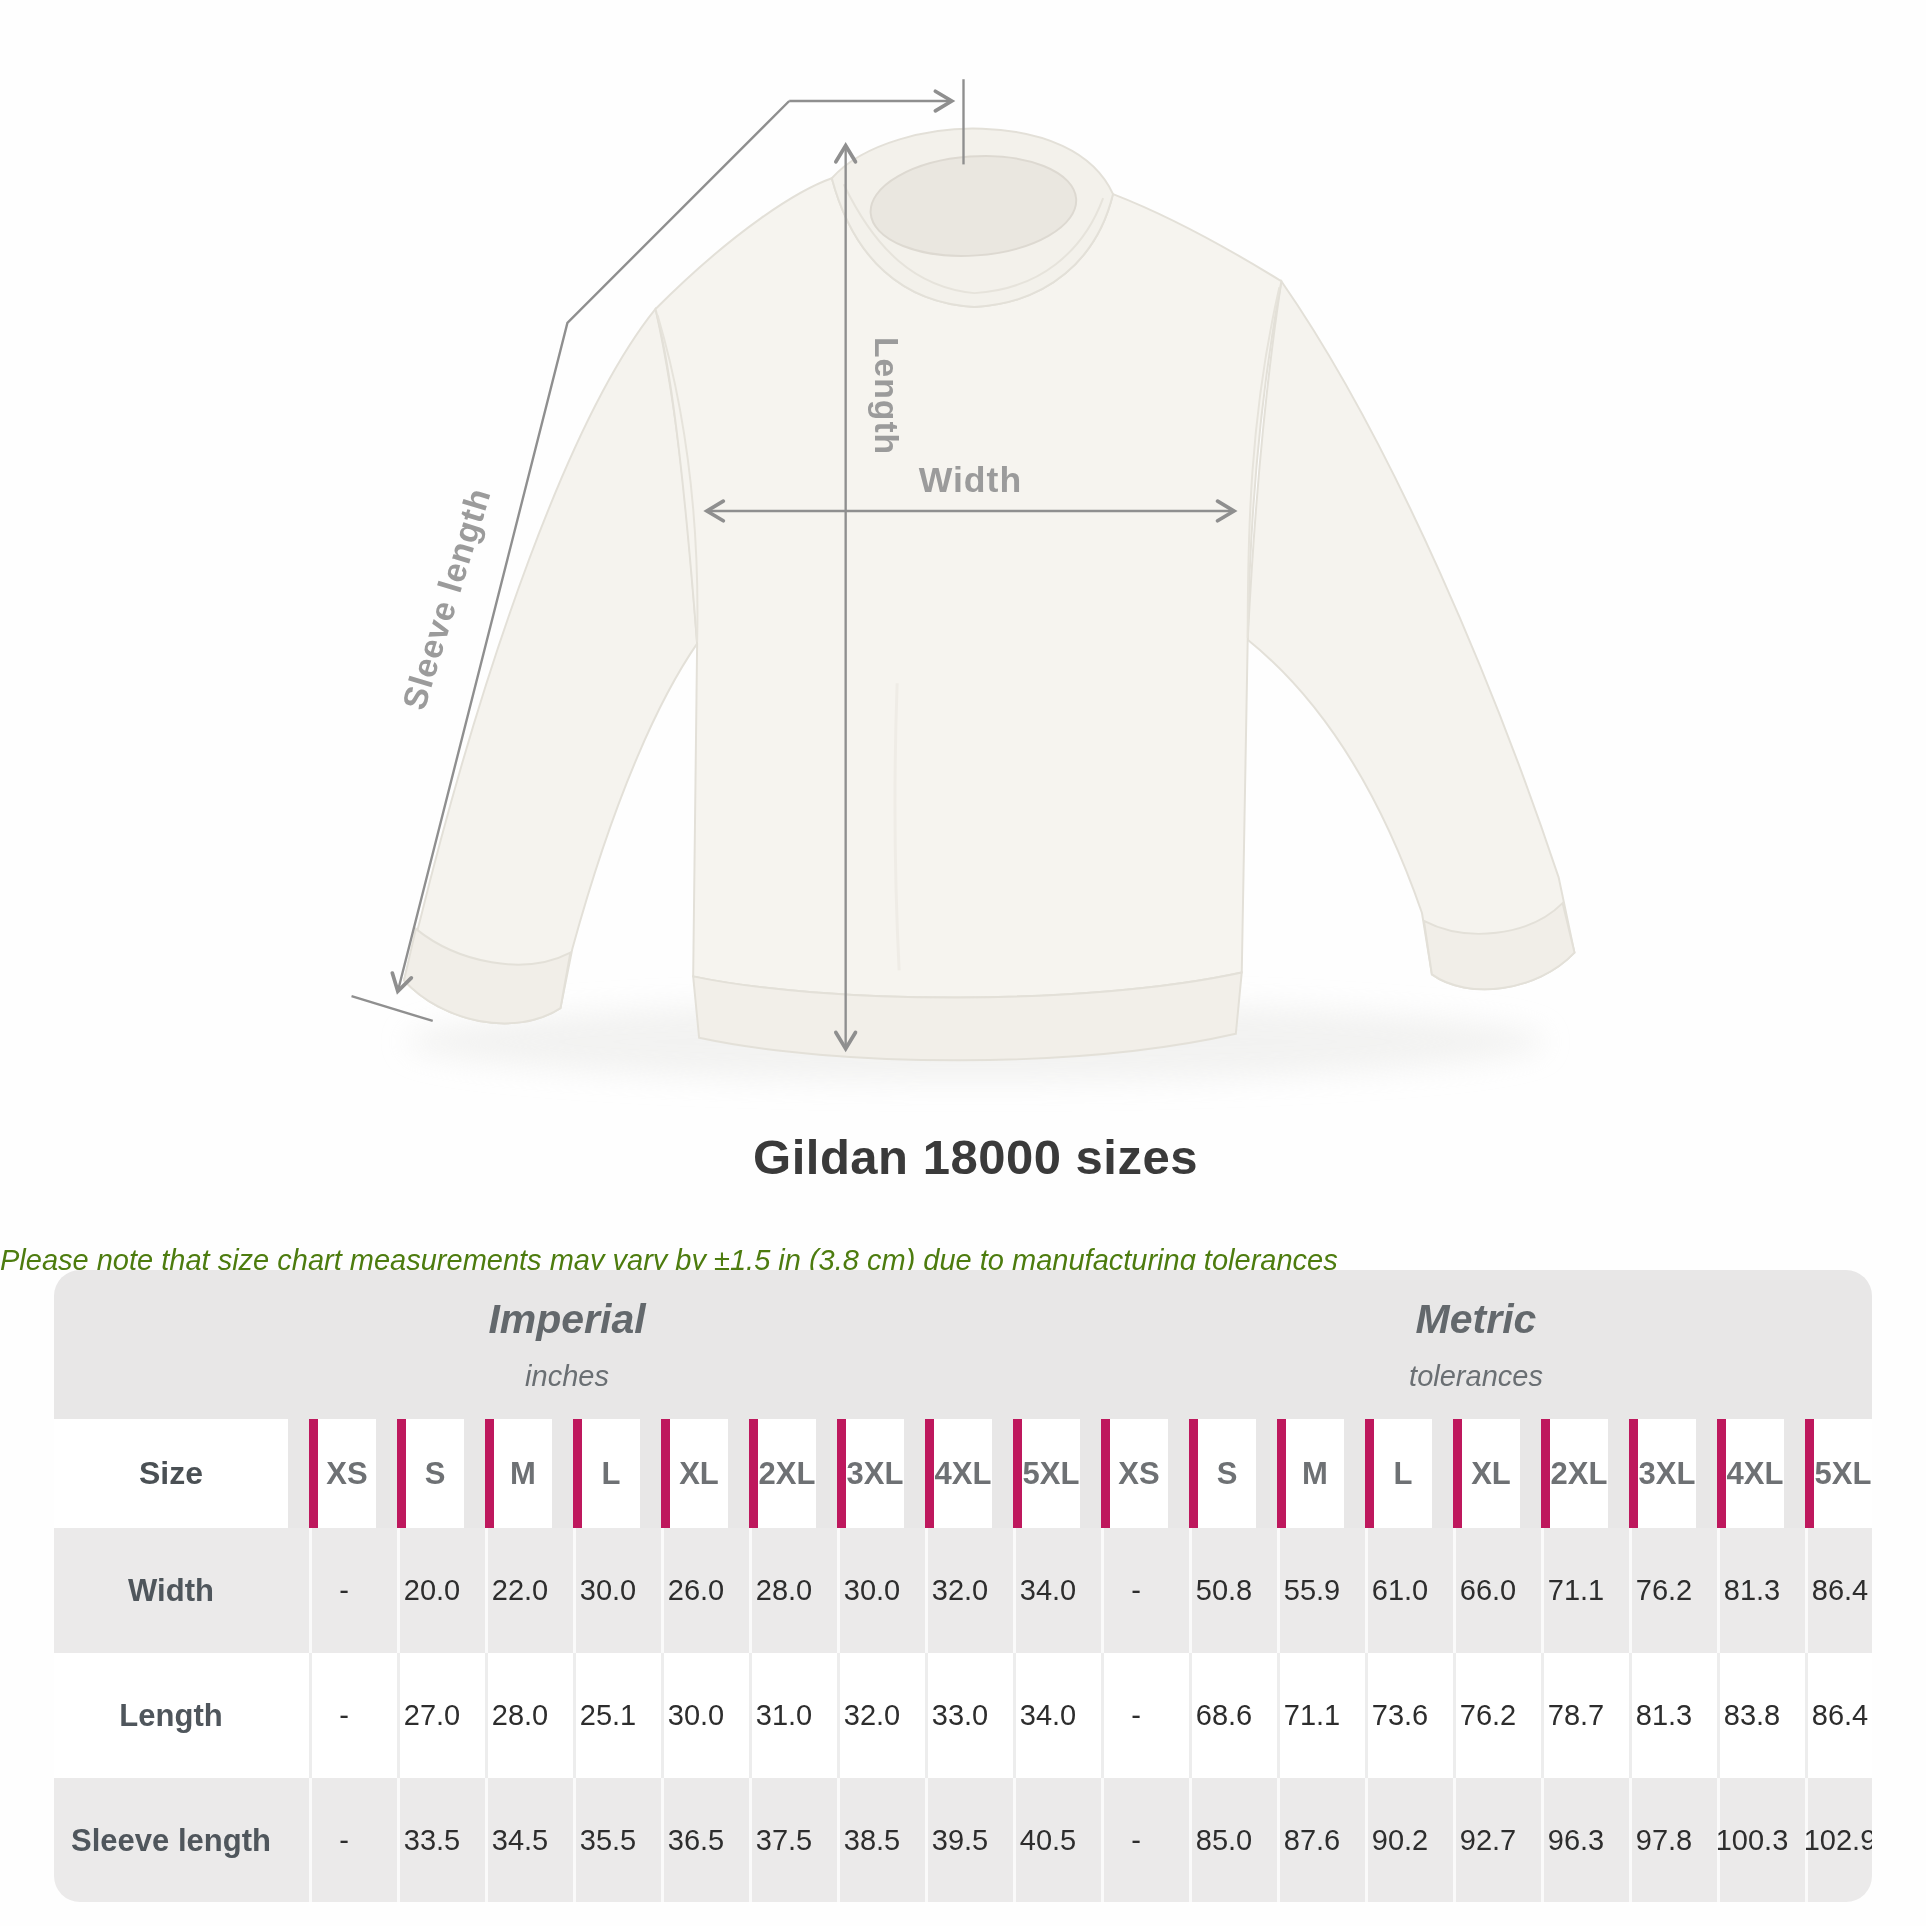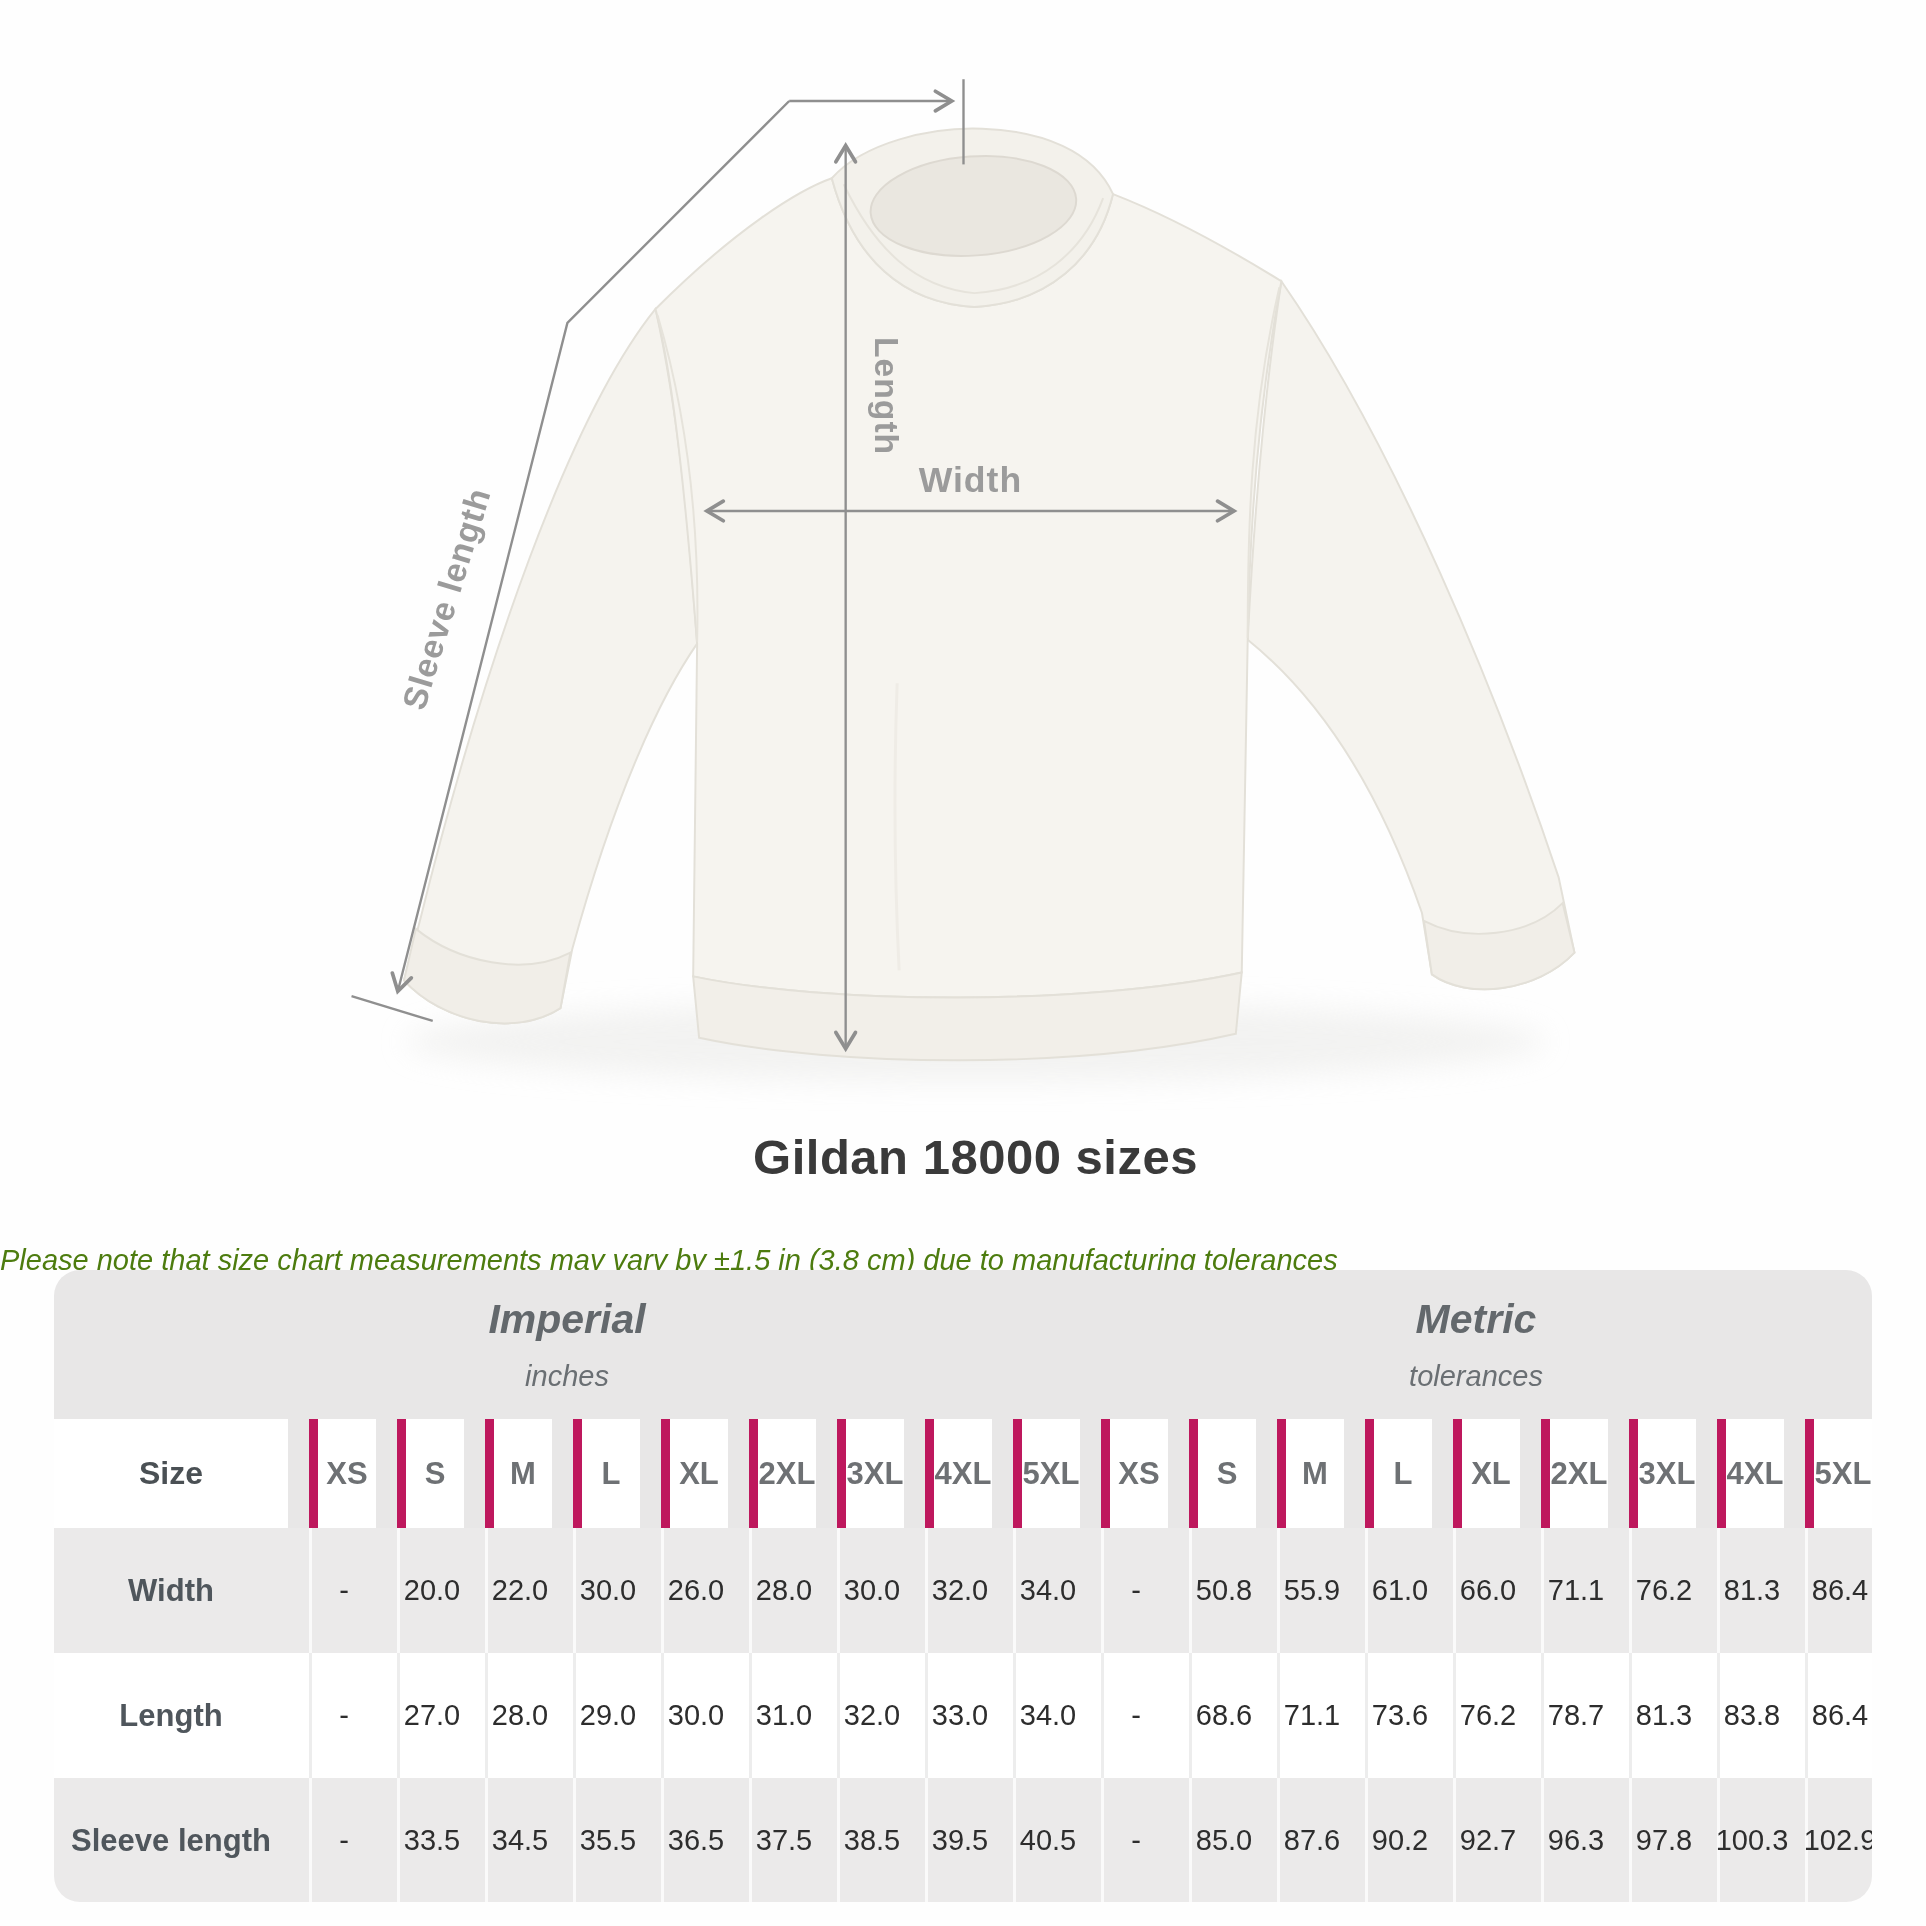--- a/index.html
+++ b/index.html
@@ -171,21 +171,21 @@
       <div class="cell v">76.2</div>
       <div class="cell v">81.3</div>
       <div class="cell v">86.4</div>
     </div>
 
     <div class="trow drow r-white">
       <div class="cell rlabel">Length</div>
       <div class="cell v">-</div>
       <div class="cell v">27.0</div>
       <div class="cell v">28.0</div>
-      <div class="cell v">29.0</div>
+      <div class="cell v">25.1</div>
       <div class="cell v">30.0</div>
       <div class="cell v">31.0</div>
       <div class="cell v">32.0</div>
       <div class="cell v">33.0</div>
       <div class="cell v">34.0</div>
       <div class="cell v">-</div>
       <div class="cell v">68.6</div>
       <div class="cell v">71.1</div>
       <div class="cell v">73.6</div>
       <div class="cell v">76.2</div>

